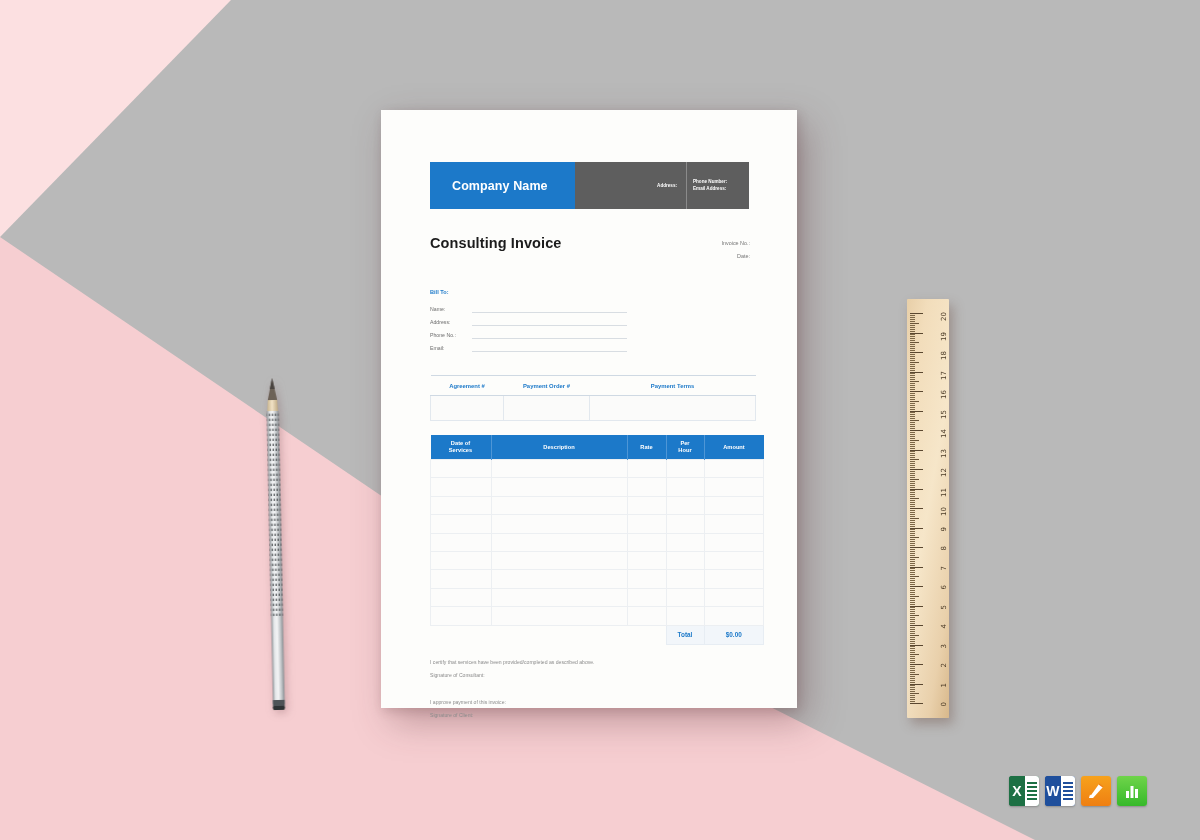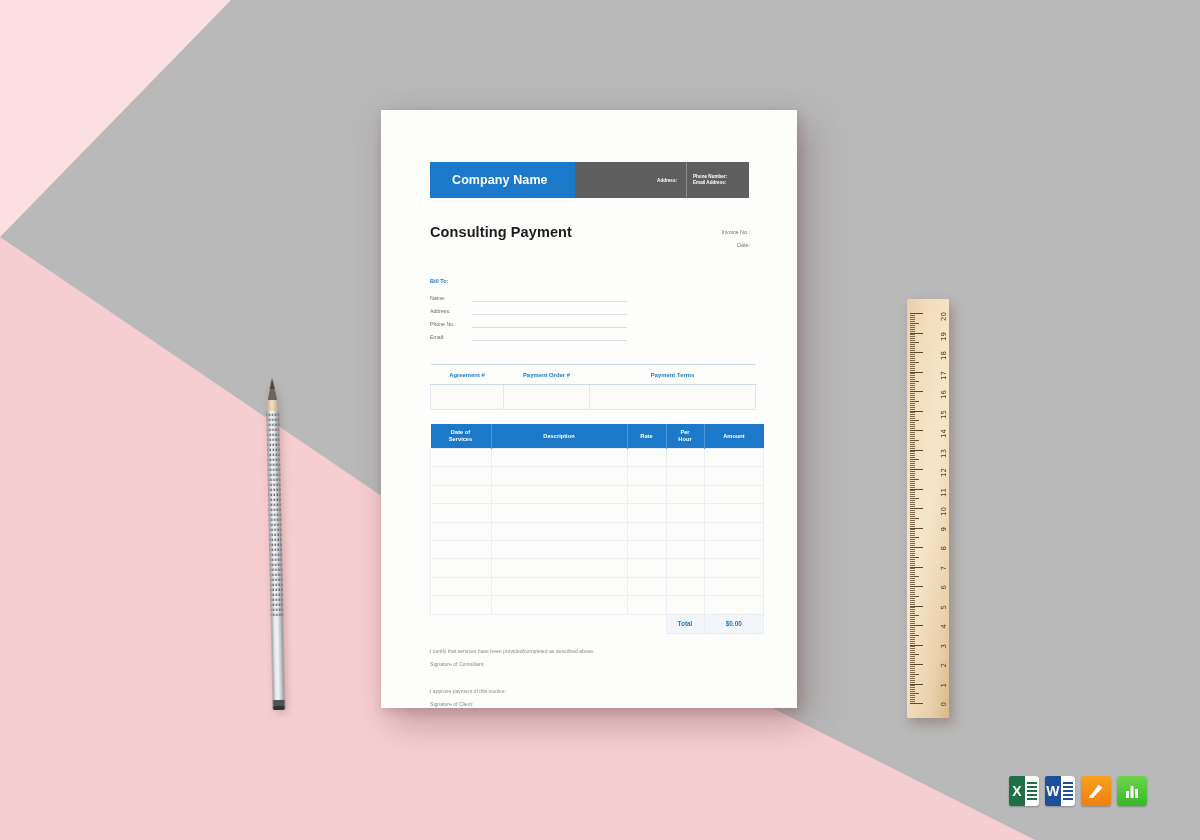--- a/index.html
+++ b/index.html
@@ -56,21 +56,21 @@
   .paper-inner {
     position: absolute;
     left: 49px;
     top: 52px;
     width: 320px;
   }
 
   
   .inv-header {
     display: flex;
-    height: 36px;
+    height: 47px;
     width: 319px;
   }
   .inv-header .company {
     background: #1c79c9;
     width: 145px;
     display: flex;
     align-items: center;
     padding-left: 22px;
     box-sizing: border-box;
     color: #ffffff;
@@ -624,21 +624,21 @@
         <div class="addr">
           <span>Address:</span>
         </div>
         <div class="contact">
           <span>Phone Number:</span>
           <span>Email Address:</span>
         </div>
       </div>
 
       <div class="title-row">
-        <div class="doc-title">Consulting Payment</div>
+        <div class="doc-title">Consulting Invoice</div>
         <div class="meta">
           <div>Invoice No.:</div>
           <div>Date:</div>
         </div>
       </div>
 
       <div class="billto">
         <div class="billto-title">Bill To:</div>
 
         <div class="bill-row">

